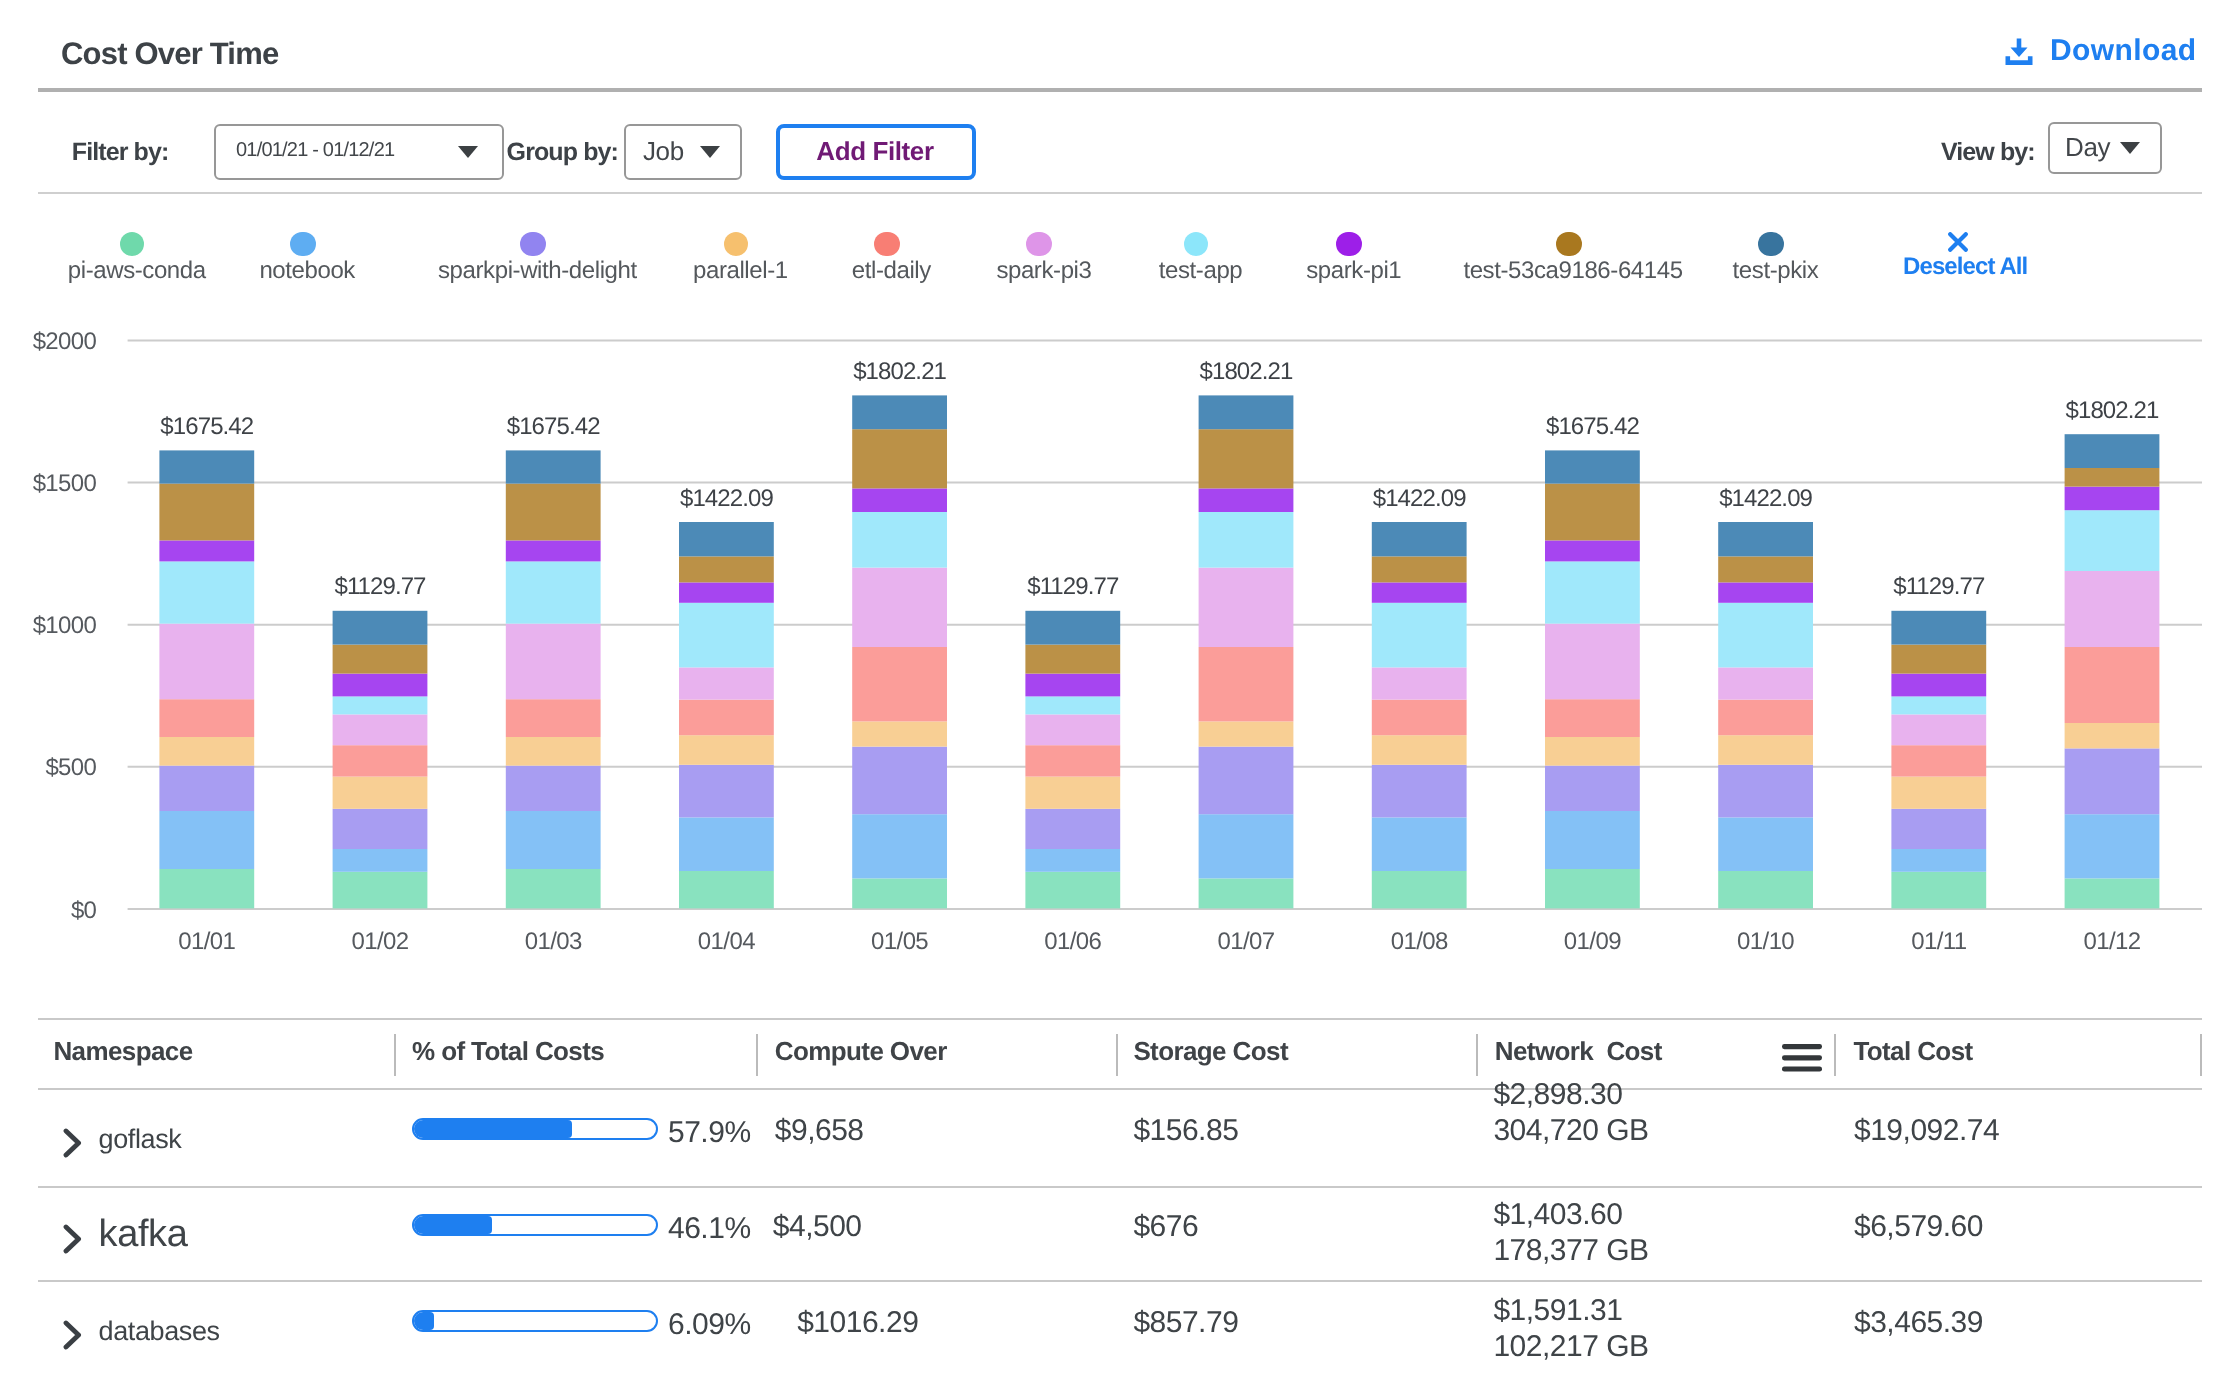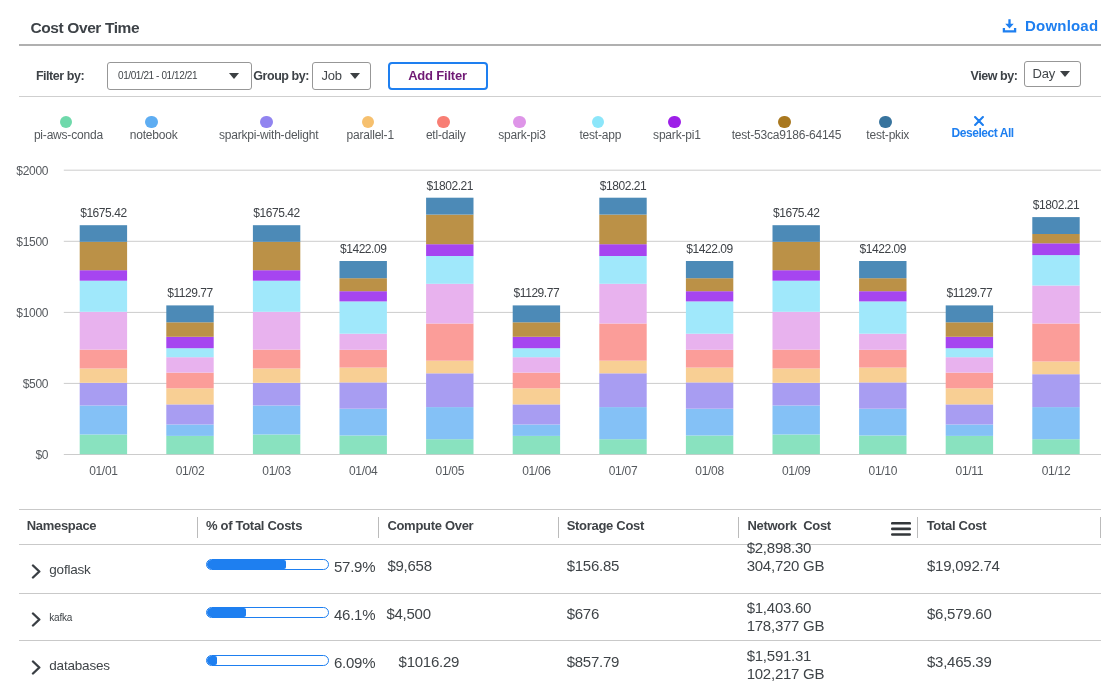--- a/index.html
+++ b/index.html
@@ -288,21 +288,21 @@
     <div class="fill" style="width:78.2px"></div>
   </div>
 <div class="td" style="left:334px;top:557.5px">57.9%</div>
 <div class="td" style="left:387.4px;top:556.6px">$9,658</div>
 <div class="td" style="left:566.7px;top:556.6px">$156.85</div>
 <div class="td" style="left:746.7px;top:539px">$2,898.30<br>304,720 GB</div>
 <div class="td" style="left:927px;top:556.6px">$19,092.74</div>
 <svg width="11" height="15" style="position:absolute;left:31px;top:611.5px">
     <path d="M2 1.5 L8.3 7.5 L2 13.5" stroke="#3a3f44" stroke-width="2.4" fill="none" stroke-linecap="round" stroke-linejoin="round"></path>
   </svg>
-<div class="td" style="left:49.3px;top:609.2px;font-size:10px;letter-spacing:-0.2px">kafka</div>
+<div class="td" style="left:49.3px;top:609.2px;font-size:19px;letter-spacing:-0.2px">kafka</div>
 <div class="track" style="top:606.5px">
     <div class="fill" style="width:38.8px"></div>
   </div>
 <div class="td" style="left:334px;top:605.5px">46.1%</div>
 <div class="td" style="left:386.4px;top:604.6px">$4,500</div>
 <div class="td" style="left:566.7px;top:604.6px">$676</div>
 <div class="td" style="left:746.7px;top:598.7px">$1,403.60<br>178,377 GB</div>
 <div class="td" style="left:927px;top:604.6px">$6,579.60</div>
 <svg width="11" height="15" style="position:absolute;left:31px;top:659.5px">
     <path d="M2 1.5 L8.3 7.5 L2 13.5" stroke="#3a3f44" stroke-width="2.4" fill="none" stroke-linecap="round" stroke-linejoin="round"></path>

